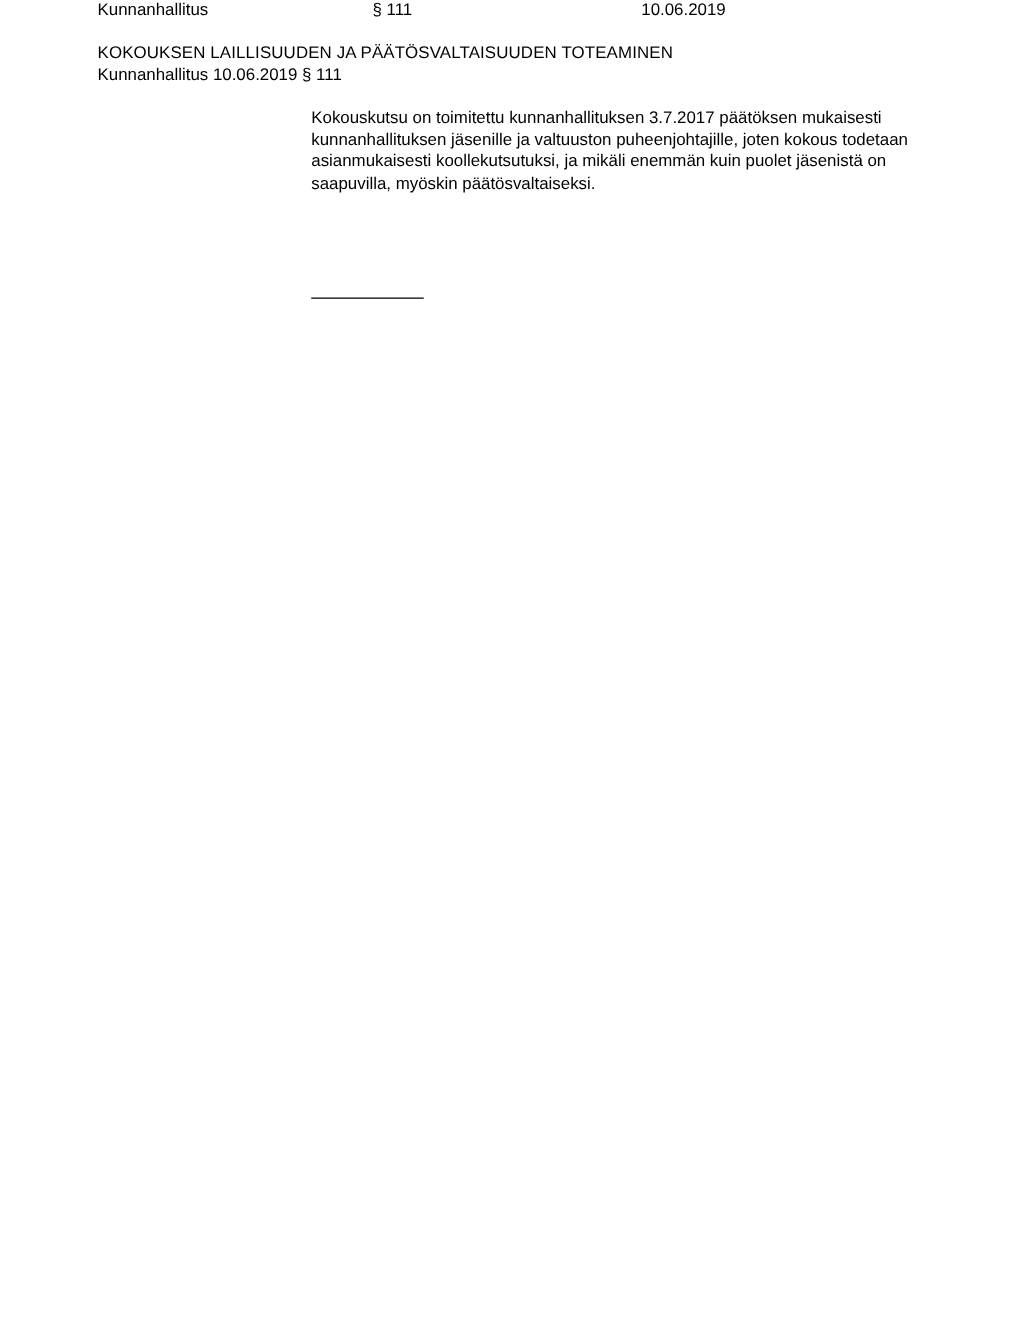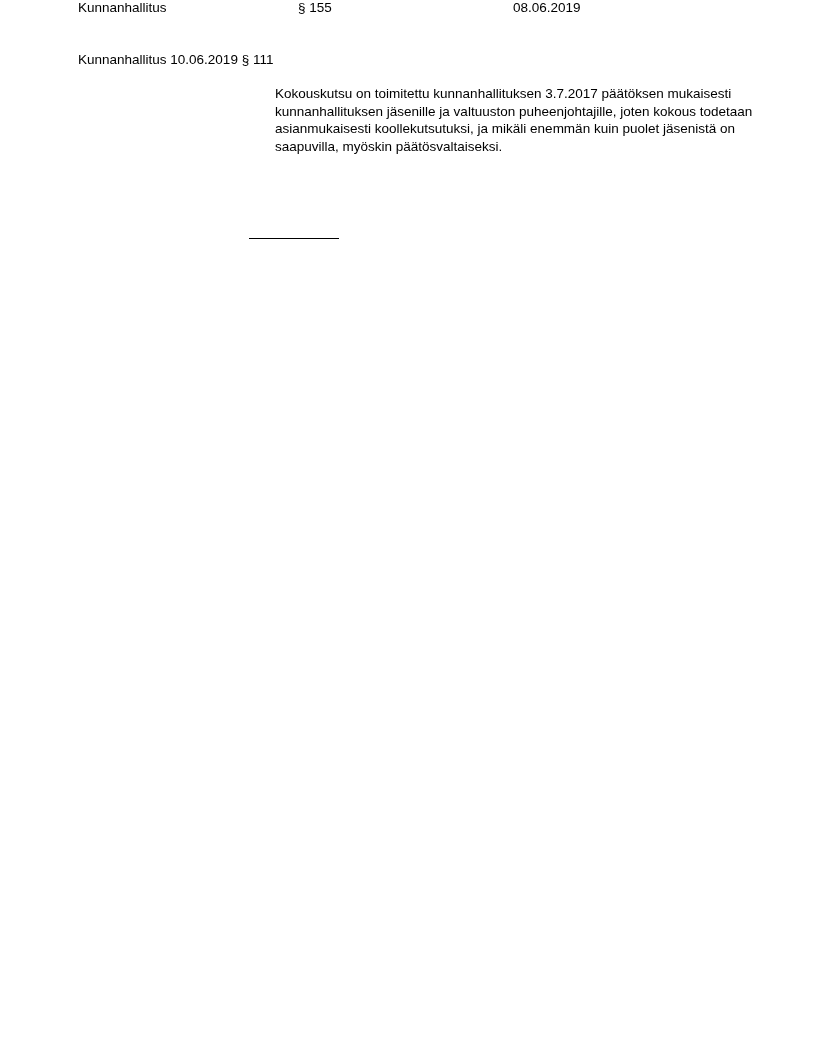--- a/index.html
+++ b/index.html
@@ -67,21 +67,20 @@
   }
 
   
   .body-block {
     position: absolute;
     left: 249px;
     top: 85px;
     width: 492px;
     font-size: 13.5px;
     line-height: 17.6px;
-    margin-left: 26px;
   }
   .body-block p {
     margin: 0;
   }
   .para-main {
     margin-bottom: 0;
   }
   .decision-group {
     margin-top: 18px;
   }
@@ -103,24 +102,25 @@
     border-top: 1px solid #000000;
   }
 </style>
 </head>
 <body>
 
 <div class="page">
 
   <div class="doc-header">
     <span class="hdr-body">Kunnanhallitus</span>
-    <span class="hdr-section">§ 155</span>
-    <span class="hdr-date">08.06.2019</span>
+    <span class="hdr-section">§ 111</span>
+    <span class="hdr-date">10.06.2019</span>
   </div>
 
+  <div class="doc-title">KOKOUKSEN LAILLISUUDEN JA PÄÄTÖSVALTAISUUDEN TOTEAMINEN</div>
 
   <div class="sub-ref">Kunnanhallitus 10.06.2019 § 111</div>
 
   <div class="body-block">
     <p class="para-main">Kokouskutsu on toimitettu kunnanhallituksen 3.7.2017 päätöksen mukaisesti kunnanhallituksen jäsenille ja valtuuston puheenjohtajille, joten kokous todetaan asianmukaisesti koollekutsutuksi, ja mikäli enemmän kuin puolet jäsenistä on saapuvilla, myöskin päätösvaltaiseksi.</p>
   </div>
 
   <div class="short-rule"></div>
 
 </div>

